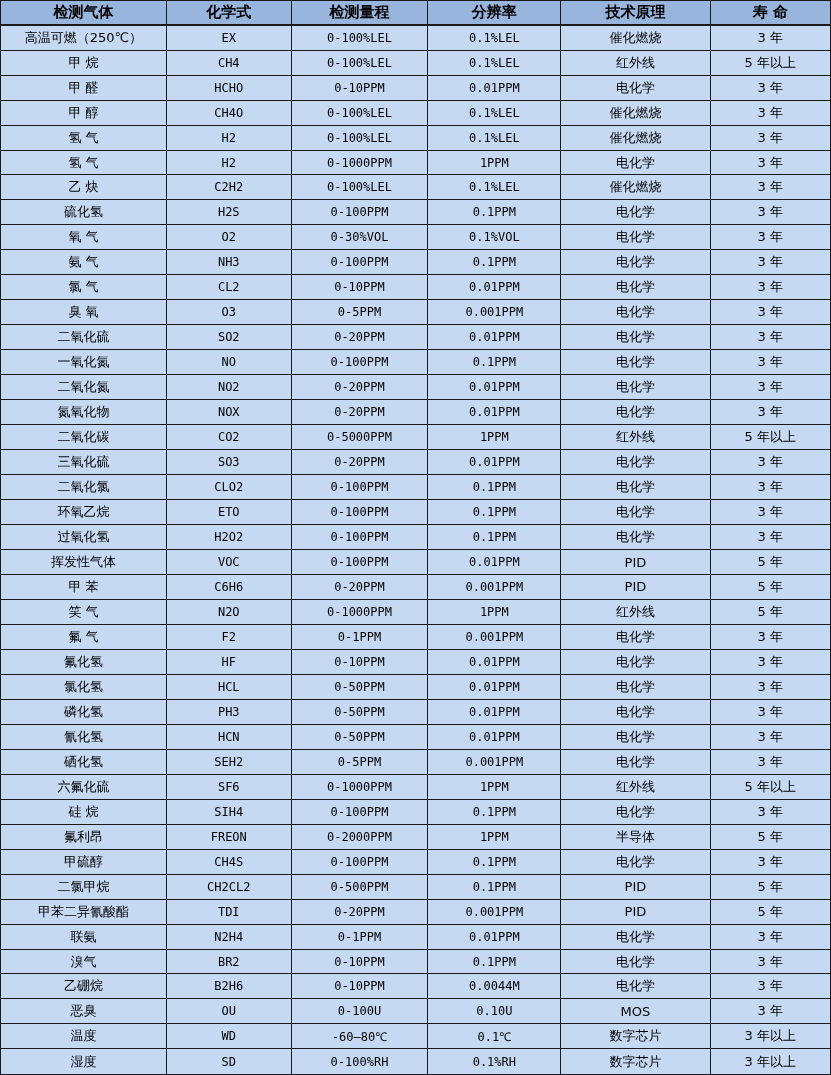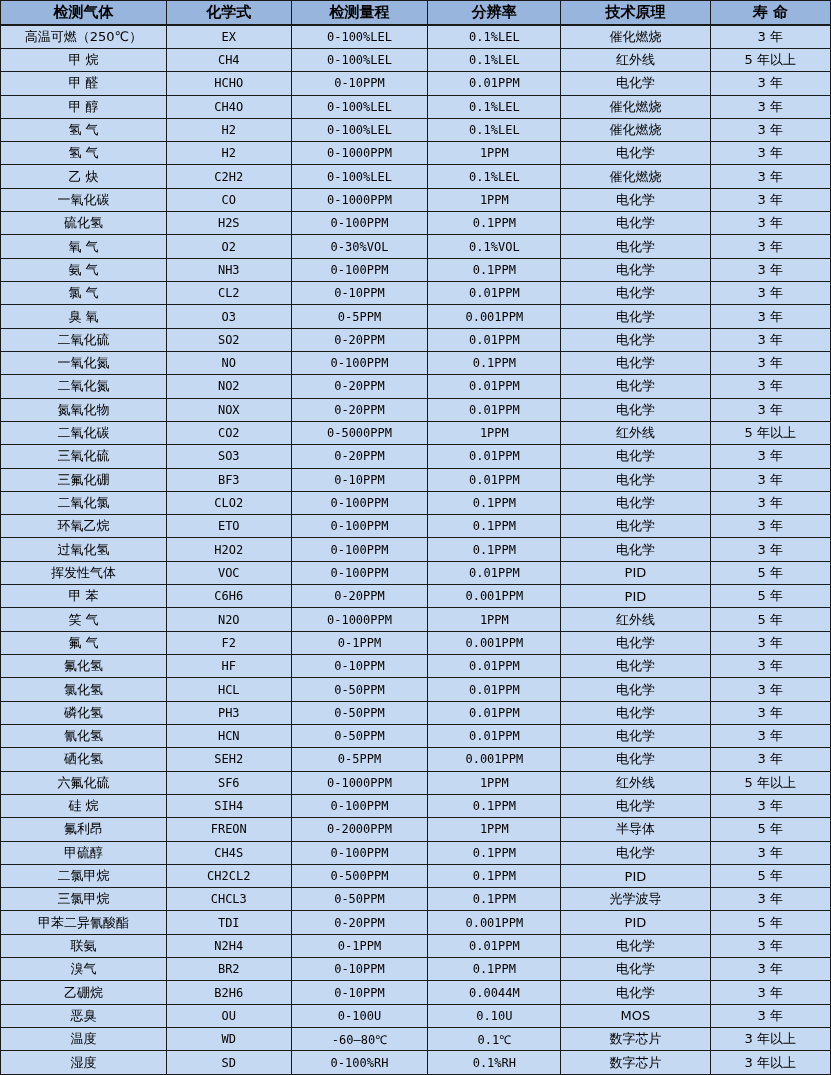--- a/index.html
+++ b/index.html
@@ -119,28 +119,20 @@
       </tr>
       <tr>
         <td>乙 炔</td>
         <td class="latin">C2H2</td>
         <td class="latin">0-100%LEL</td>
         <td class="latin">0.1%LEL</td>
         <td>催化燃烧</td>
         <td>3 年</td>
       </tr>
       <tr>
-        <td>一氧化碳</td>
-        <td class="latin">CO</td>
-        <td class="latin">0-1000PPM</td>
-        <td class="latin">1PPM</td>
-        <td>电化学</td>
-        <td>3 年</td>
-      </tr>
-      <tr>
         <td>硫化氢</td>
         <td class="latin">H2S</td>
         <td class="latin">0-100PPM</td>
         <td class="latin">0.1PPM</td>
         <td>电化学</td>
         <td>3 年</td>
       </tr>
       <tr>
         <td>氧 气</td>
         <td class="latin">O2</td>
@@ -215,28 +207,20 @@
       </tr>
       <tr>
         <td>三氧化硫</td>
         <td class="latin">SO3</td>
         <td class="latin">0-20PPM</td>
         <td class="latin">0.01PPM</td>
         <td>电化学</td>
         <td>3 年</td>
       </tr>
       <tr>
-        <td>三氟化硼</td>
-        <td class="latin">BF3</td>
-        <td class="latin">0-10PPM</td>
-        <td class="latin">0.01PPM</td>
-        <td>电化学</td>
-        <td>3 年</td>
-      </tr>
-      <tr>
         <td>二氧化氯</td>
         <td class="latin">CLO2</td>
         <td class="latin">0-100PPM</td>
         <td class="latin">0.1PPM</td>
         <td>电化学</td>
         <td>3 年</td>
       </tr>
       <tr>
         <td>环氧乙烷</td>
         <td class="latin">ETO</td>
@@ -359,28 +343,20 @@
       </tr>
       <tr>
         <td>二氯甲烷</td>
         <td class="latin">CH2CL2</td>
         <td class="latin">0-500PPM</td>
         <td class="latin">0.1PPM</td>
         <td>PID</td>
         <td>5 年</td>
       </tr>
       <tr>
-        <td>三氯甲烷</td>
-        <td class="latin">CHCL3</td>
-        <td class="latin">0-50PPM</td>
-        <td class="latin">0.1PPM</td>
-        <td>光学波导</td>
-        <td>3 年</td>
-      </tr>
-      <tr>
         <td>甲苯二异氰酸酯</td>
         <td class="latin">TDI</td>
         <td class="latin">0-20PPM</td>
         <td class="latin">0.001PPM</td>
         <td>PID</td>
         <td>5 年</td>
       </tr>
       <tr>
         <td>联氨</td>
         <td class="latin">N2H4</td>

